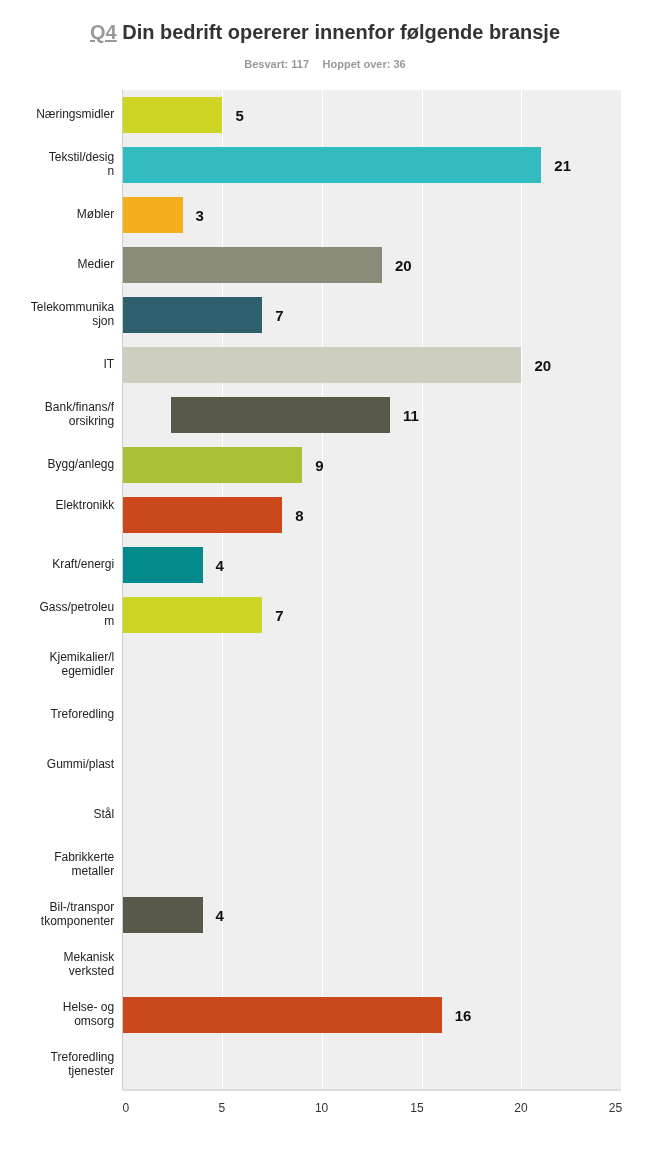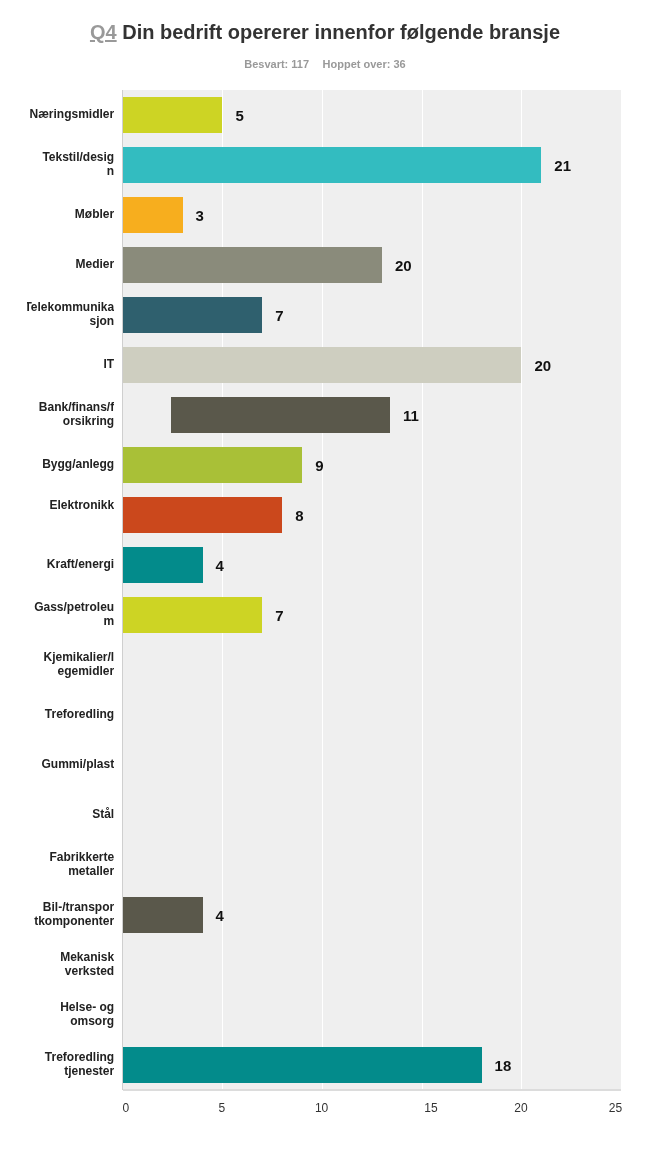--- a/index.html
+++ b/index.html
@@ -49,21 +49,21 @@
   .bar { position: absolute; left: 0; top: 7px; height: 35.9px; }
   .barval {
     position: absolute; top: 8px; height: 36.4px; line-height: 36.4px;
     font-size: 15px; font-weight: bold; color: #111111;
     white-space: nowrap;
   }
 
   
   .ylabel {
     position: absolute; left: 27px; width: 87.2px;
-    font-size: 12px; font-weight: bold; color: #222222;
+    font-size: 12px; font-weight: normal; color: #222222;
     line-height: 13.8px;
     overflow: hidden;
     height: 50px;
   }
   .ylines {
     position: absolute; right: 0; top: 50%;
     transform: translateY(calc(-50% - 0.6px));
     text-align: right;
   }
   .yline { white-space: nowrap; display: block; }
@@ -145,23 +145,23 @@
       <div class="row" style="top: 550px;"></div>
       <div class="row" style="top: 600px;"></div>
       <div class="row" style="top: 650px;"></div>
       <div class="row" style="top: 700px;"></div>
       <div class="row" style="top: 750px;"></div>
       <div class="row" style="top: 800px;">
         <div class="bar" style="width: 79.728px; background: rgb(90, 88, 75);"></div>
         <div class="barval" style="left: 92.728px;">4</div>
       </div>
       <div class="row" style="top: 850px;"></div>
-      <div class="row" style="top: 950px;">
-        <div class="bar" style="width: 358.776px; background: rgb(3, 139, 139);"></div>
-        <div class="barval" style="left: 371.776px;">18</div>
+      <div class="row" style="top: 900px;">
+        <div class="bar" style="width: 318.912px; background: rgb(203, 72, 28);"></div>
+        <div class="barval" style="left: 331.912px;">16</div>
       </div>
     </div>
   <div class="xaxis-line"></div>
   <div id="labels">
       <div class="ylabel" style="top: 90px;">
         <div class="ylines">
           <span class="yline">Næringsmidler</span>
         </div>
       </div>
       <div class="ylabel" style="top: 140px;">
@@ -267,18 +267,18 @@
         <div class="ylines">
           <span class="yline">Treforedling</span>
           <span class="yline">tjenester</span>
         </div>
       </div>
     </div>
   <div id="xticks">
       <div class="xtick" style="left: 122.6px; transform: none;">0</div>
       <div class="xtick" style="left: 221.96px;">5</div>
       <div class="xtick" style="left: 321.62px;">10</div>
-      <div class="xtick" style="left: 431px;">15</div>
+      <div class="xtick" style="left: 417px;">15</div>
       <div class="xtick" style="left: 520.94px;">20</div>
       <div class="xtick" style="left: 622.1px; transform: translateX(-100%);">25</div>
     </div>
 
 </div>
 
 </body></html>

